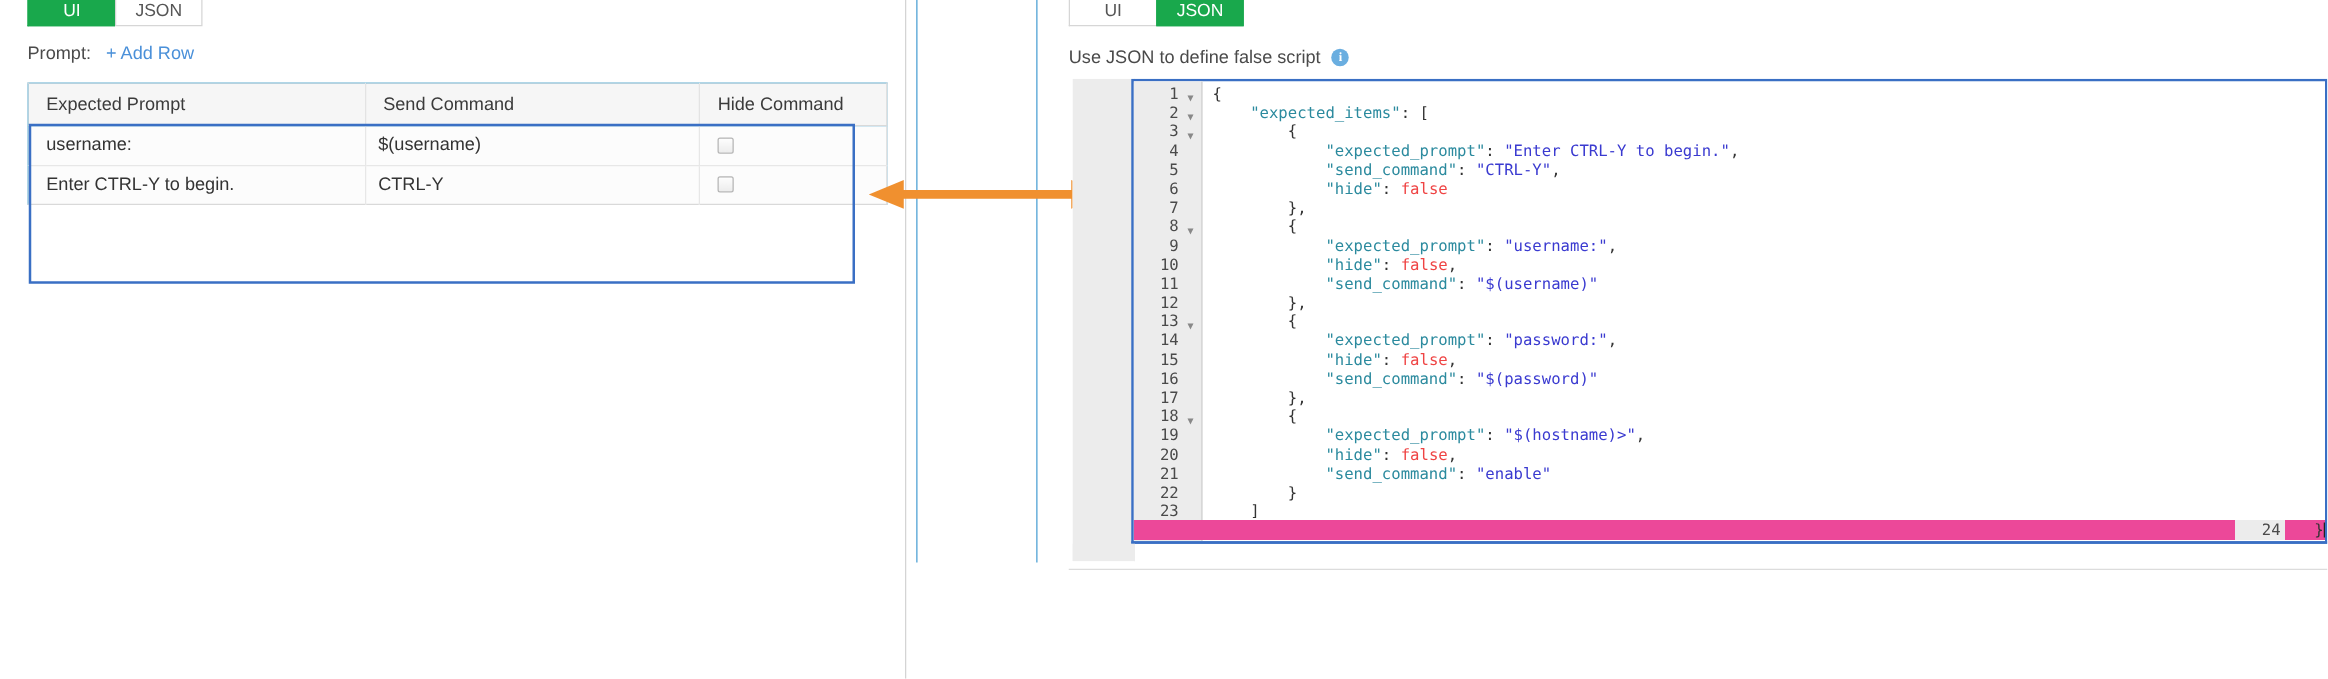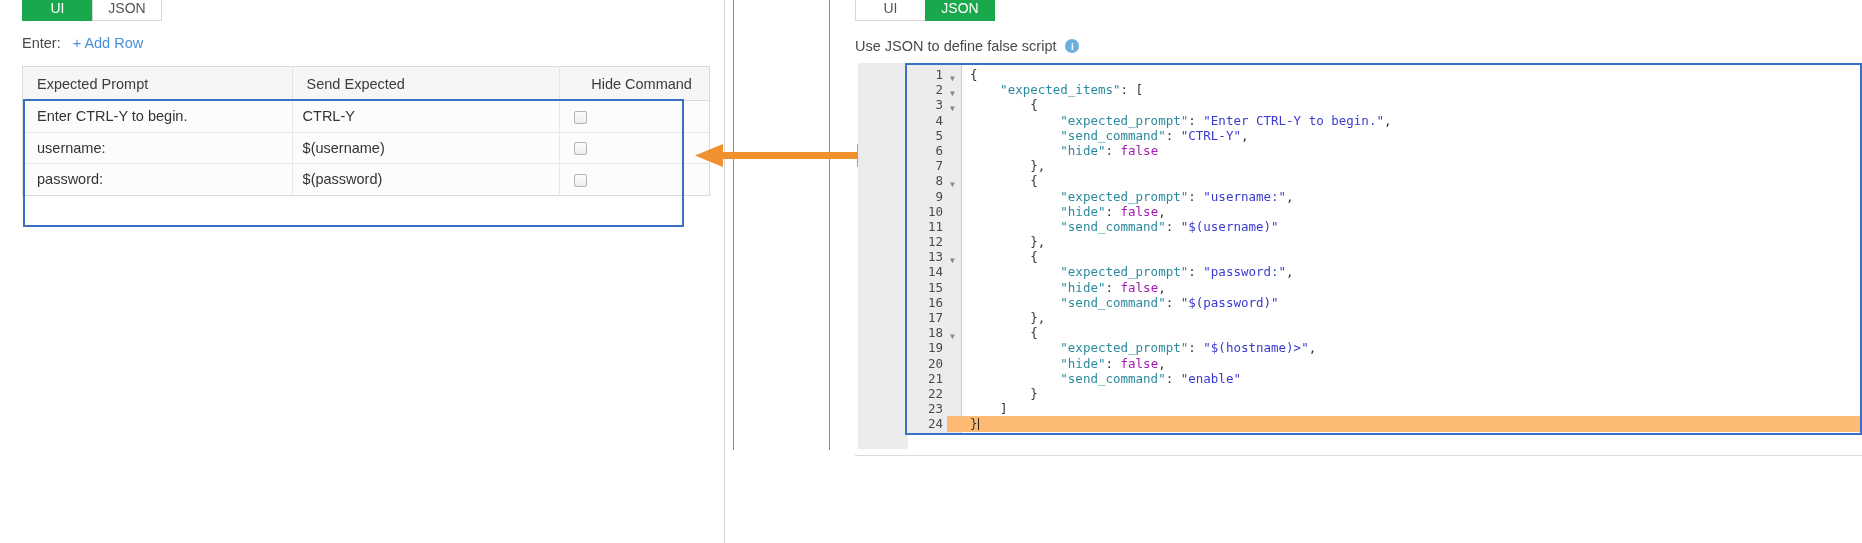--- a/index.html
+++ b/index.html
@@ -49,21 +49,21 @@
     text-align: left;
     font-weight: normal;
     font-size: 14.5px;
     color: #3b3b3b;
     background: #f6f6f6;
     height: 34px;
     padding: 0 0 0 14px;
     border-bottom: 1px solid #d9d9d9;
     border-right: 1px solid #e3e3e3;
   }
-  #prompt-table th:last-child { border-right: none; text-align: center; }
+  #prompt-table th:last-child { border-right: none; }
   #prompt-table td {
     font-size: 14.5px;
     color: #333;
     height: 31.5px;
     padding: 0 0 0 14px;
     border-bottom: 1px solid #e7e7e7;
     border-right: 1px solid #e7e7e7;
     background: #fcfcfc;
   }
   #prompt-table td:last-child { border-right: none; }
@@ -142,38 +142,38 @@
   }
   #code-area {
     position:absolute; left:0; top:0; right:0; bottom:0;
     padding: 2px 0 0 0;
     font-family: "DejaVu Sans Mono", monospace;
     font-size: 12.5px;
     line-height: 15.2px;
     white-space: pre;
   }
   .code-line { height:15.2px; display:flex; align-items:flex-start; }
-  .code-line.active { background:#fdba74; }
+  .code-line.active { background:#ec4899;justify-content:flex-end; }
   .ln {
     width: 40px; min-width:40px; text-align:right;
     color:#4a4a4a; padding-right:4px;
     background:#ececec;
     font-size:12.5px;
     user-select:none;
   }
   .fold {
     width:11px; min-width:11px; color:#888; font-size:8px;
     padding-top:4px; text-align:center; user-select:none; cursor:pointer;
   }
   .marginbar { width:4px; min-width:4px; background:#ececec; border-left:1px solid #cfcfcf; }
   .ctext { padding-left: 8px; }
 
   .k  { color:#2b8a9e; }           
   .s  { color:#3a3ad0; }           
-  .b  { color:#a21caf; }           
+  .b  { color:#ef4444; }           
   .p  { color:#333333; }           
 
   
   #gutter-strip {
     position:absolute; left:0; top:0; width:55px; height:100%;
     background:#ececec; border-right:1px solid #cfcfcf;
   }
 
   #editor-bottom-line {
     position:absolute; left:47px; top:370px; width:957px; height:2px; background:#3a6fc4;
@@ -189,46 +189,41 @@
 <div id="root">
 
   <div id="left-panel">
 
     <div id="left-tabs" class="tabs">
       <div class="tab active">UI</div>
       <div class="tab">JSON</div>
     </div>
 
     <div id="login-row">
-      <span>Enter:</span>
+      <span>Prompt:</span>
       <span id="add-row-link">+ Add Row</span>
     </div>
 
     <table id="prompt-table">
       <thead>
         <tr>
           <th class="col-prompt">Expected Prompt</th>
-          <th class="col-cmd">Send Expected</th>
+          <th class="col-cmd">Send Command</th>
           <th class="col-hide">Hide Command</th>
         </tr>
       </thead>
       <tbody>
-        <tr>
-          <td>Enter CTRL-Y to begin.</td>
-          <td class="cell-cmd">CTRL-Y</td>
-          <td><span class="chk"></span></td>
-        </tr>
         <tr>
           <td>username:</td>
           <td class="cell-cmd">$(username)</td>
           <td><span class="chk"></span></td>
         </tr>
         <tr>
-          <td>password:</td>
-          <td class="cell-cmd">$(password)</td>
+          <td>Enter CTRL-Y to begin.</td>
+          <td class="cell-cmd">CTRL-Y</td>
           <td><span class="chk"></span></td>
         </tr>
       </tbody>
     </table>
 
     <div id="rows-highlight"></div>
   </div>
 
   <div id="divider-v1"></div>
 

